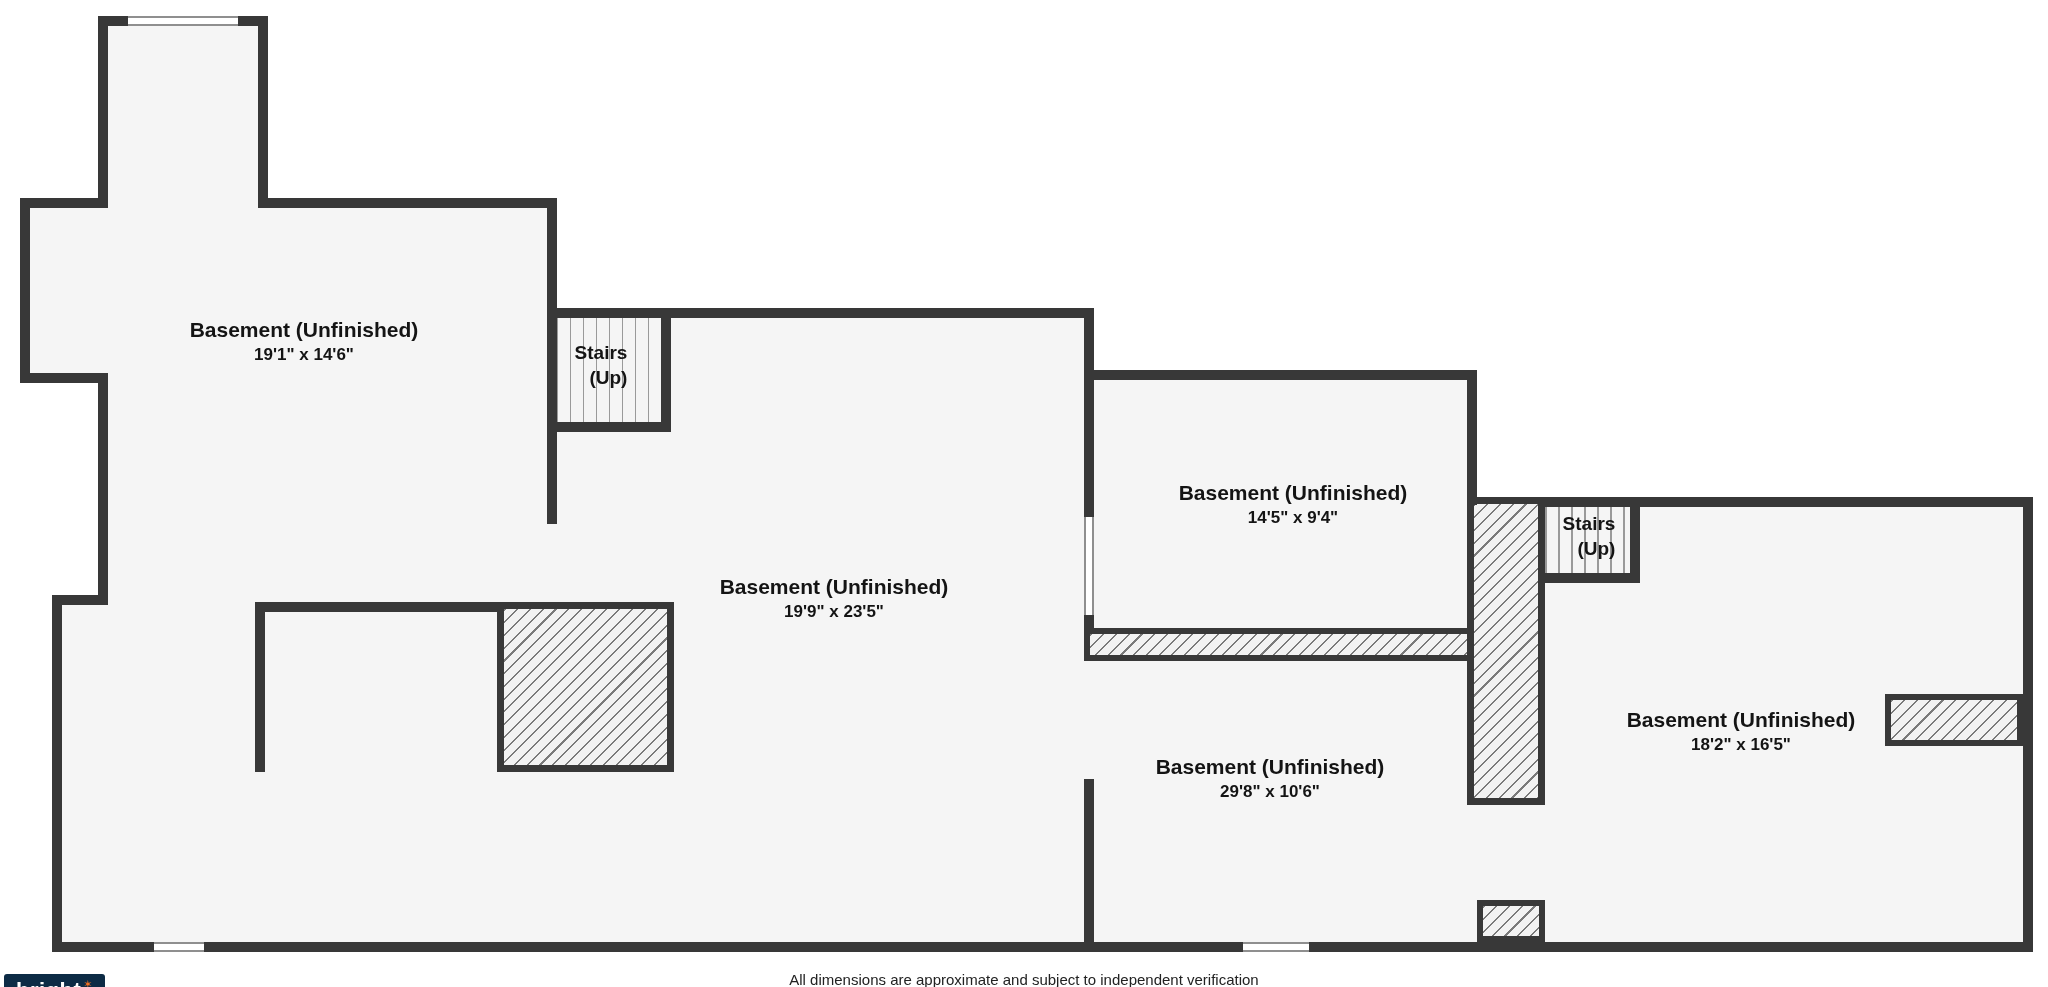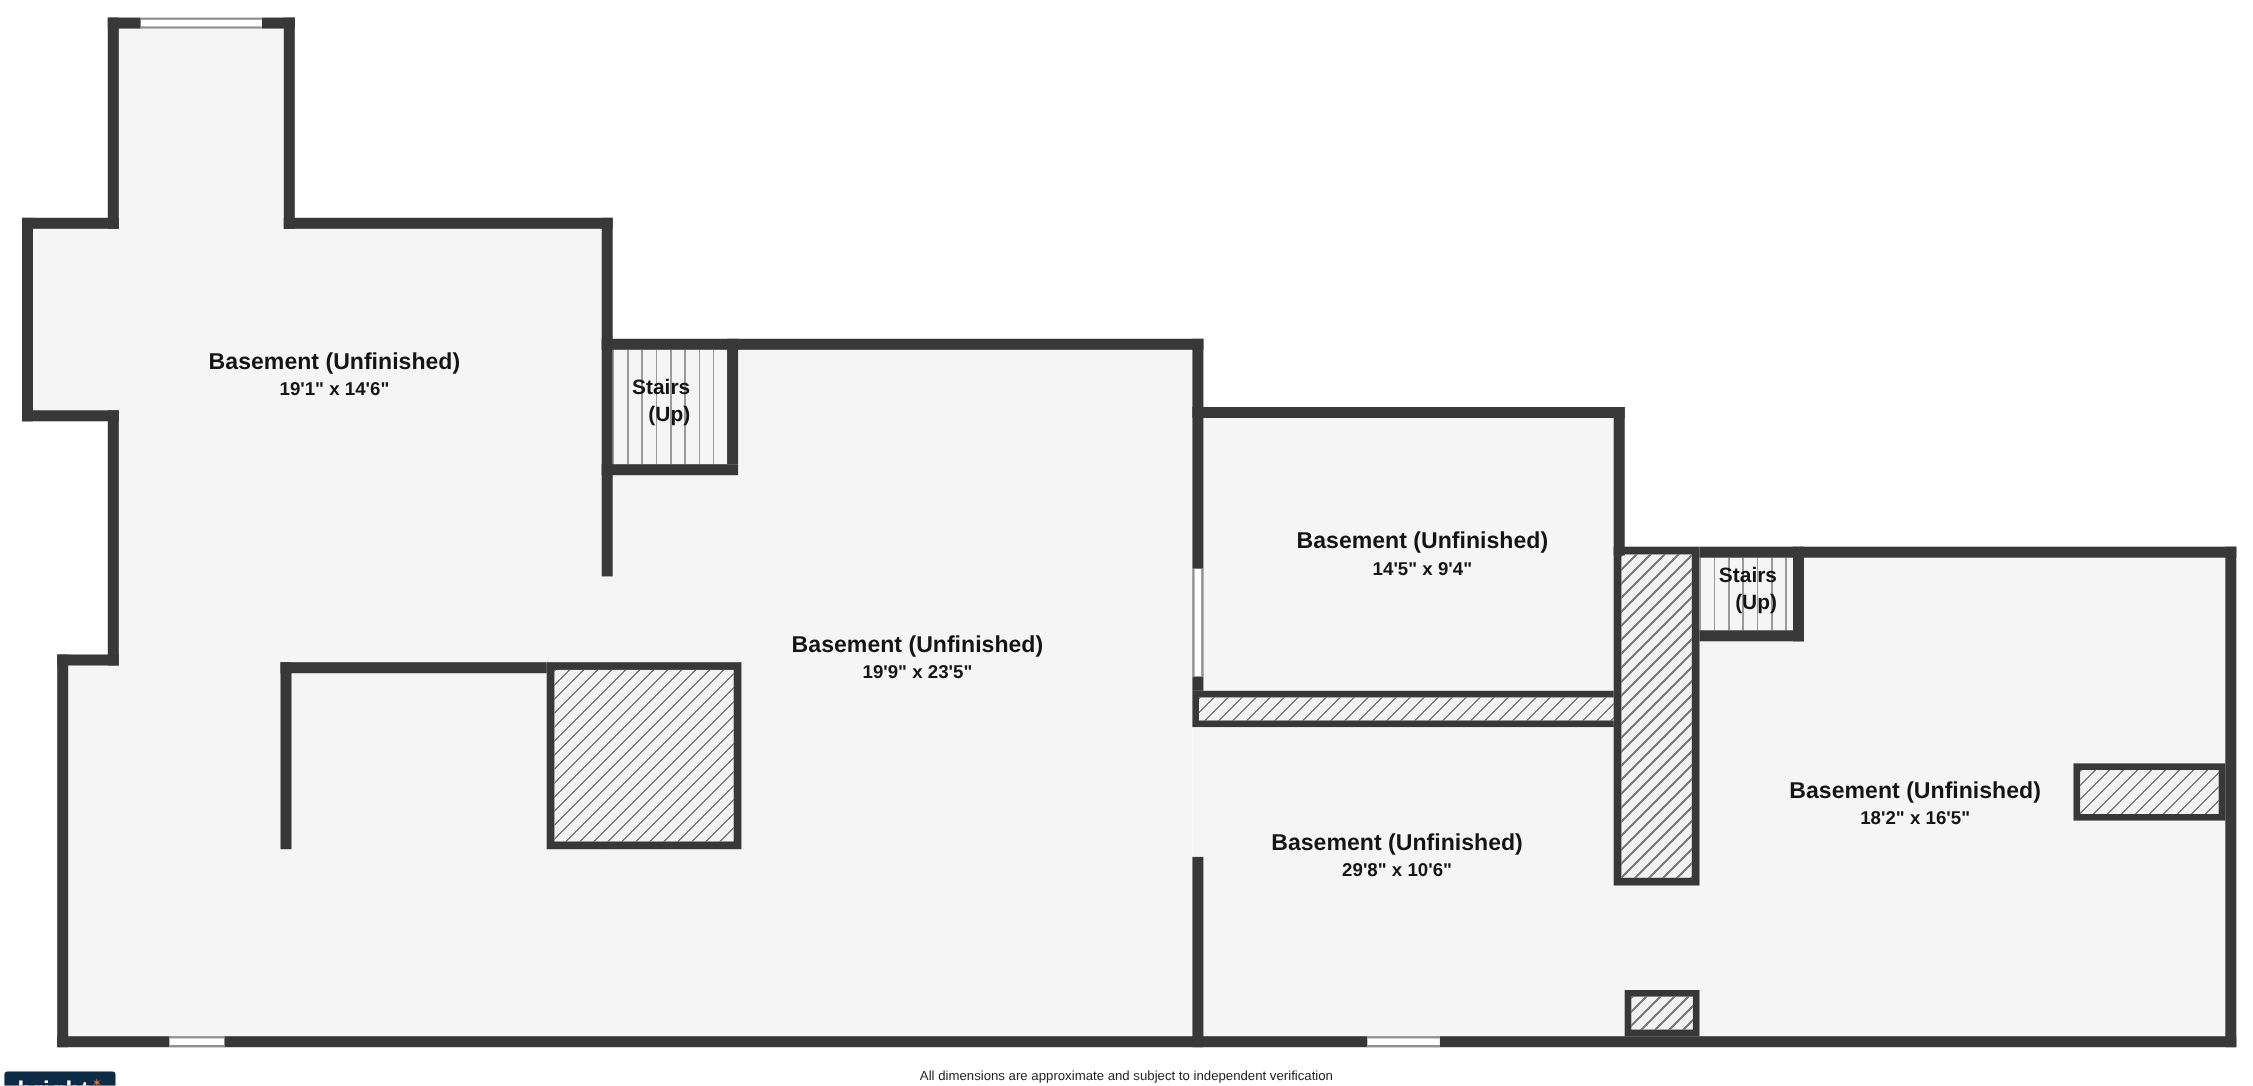--- a/index.html
+++ b/index.html
@@ -21,21 +21,21 @@
   .room-name  { font-size:21px; font-weight:700; line-height:26px; }
   .room-dims  { font-size:17px; font-weight:700; line-height:23px; }
   .stairs-line{ font-size:19px; font-weight:700; line-height:25px;text-align:right; }
 
   .logo { position:absolute; left:4px; top:948px; display:flex; align-items:flex-end; gap:3px; z-index:6;margin-top:26px; }
   .logo-box { background:#0d2b45; border-radius:3px; height:34px; padding:0 12px; display:flex; align-items:center; }
   .logo-brand { color:#ffffff; font-size:22px; font-weight:700; letter-spacing:0.5px; }
   .logo-mark  { color:#f06f21; font-size:11px; margin-top:-14px; margin-left:2px; }
   .logo-mls   { color:#9b9b9b; font-size:21px; font-weight:400; letter-spacing:1.5px; }
 
-  .disclaimer { position:absolute; left:0; right:0; top:971px; text-align:center; font-size:12px; color:#222222; z-index:6; }
+  .disclaimer { position:absolute; left:0; right:0; top:971px; text-align:center; font-size:15px; color:#222222; z-index:6; }
 </style>
 </head>
 <body>
 
 <div id="plan">
 
   <div class="f" style="left:98px;top:16px;width:170px;height:192px"></div>
   <div class="f" style="left:20px;top:198px;width:527px;height:180px"></div>
   <div class="f" style="left:98px;top:373px;width:449px;height:230px"></div>
   <div class="f" style="left:52px;top:595px;width:495px;height:347px"></div>

